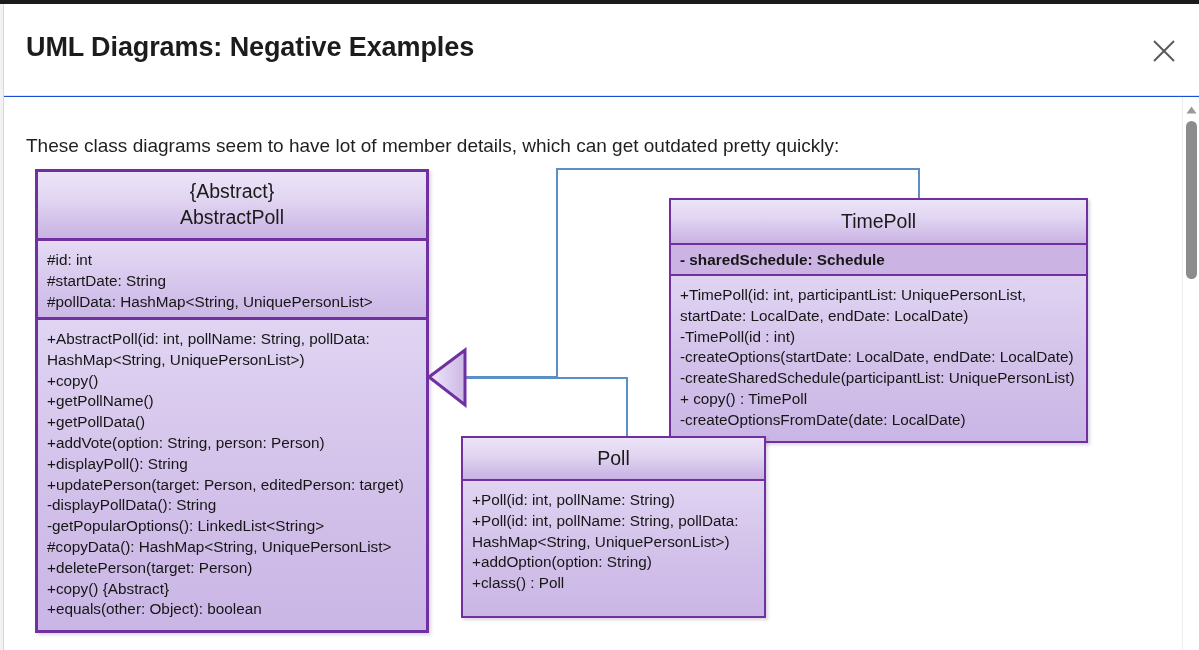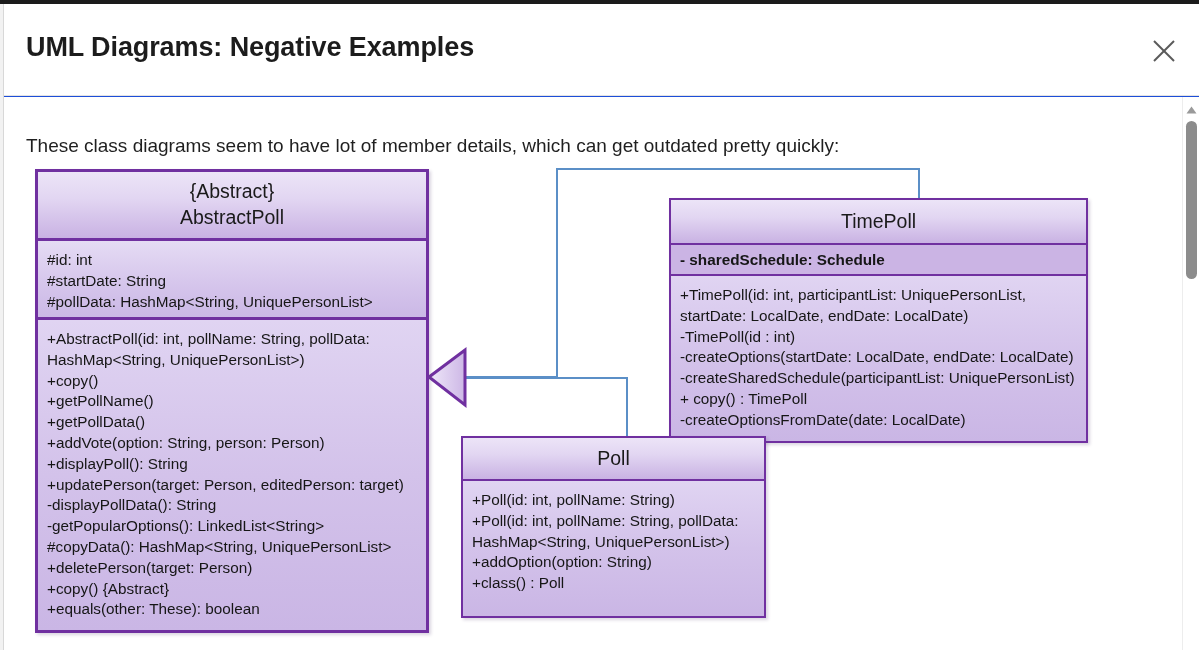--- a/index.html
+++ b/index.html
@@ -180,21 +180,21 @@
           <div class="memline">+getPollName()</div>
           <div class="memline">+getPollData()</div>
           <div class="memline">+addVote(option: String, person: Person)</div>
           <div class="memline">+displayPoll(): String</div>
           <div class="memline">+updatePerson(target: Person, editedPerson: target)</div>
           <div class="memline">-displayPollData(): String</div>
           <div class="memline">-getPopularOptions(): LinkedList&lt;String&gt;</div>
           <div class="memline">#copyData(): HashMap&lt;String, UniquePersonList&gt;</div>
           <div class="memline">+deletePerson(target: Person)</div>
           <div class="memline">+copy() {Abstract}</div>
-          <div class="memline">+equals(other: These): boolean</div>
+          <div class="memline">+equals(other: Object): boolean</div>
         </div>
       </div>
 
       <div class="uml-class thinbox shadow" style="left:665px; top:101px; width:419px;">
         <div class="sect sect-title" style="padding-top:8px; padding-bottom:9px;">
           <div class="tline">TimePoll</div>
         </div>
         <div class="sect sect-attrs flatband" style="height:31px; padding-top:5px;">
           <div class="memline">- sharedSchedule: Schedule</div>
         </div>

